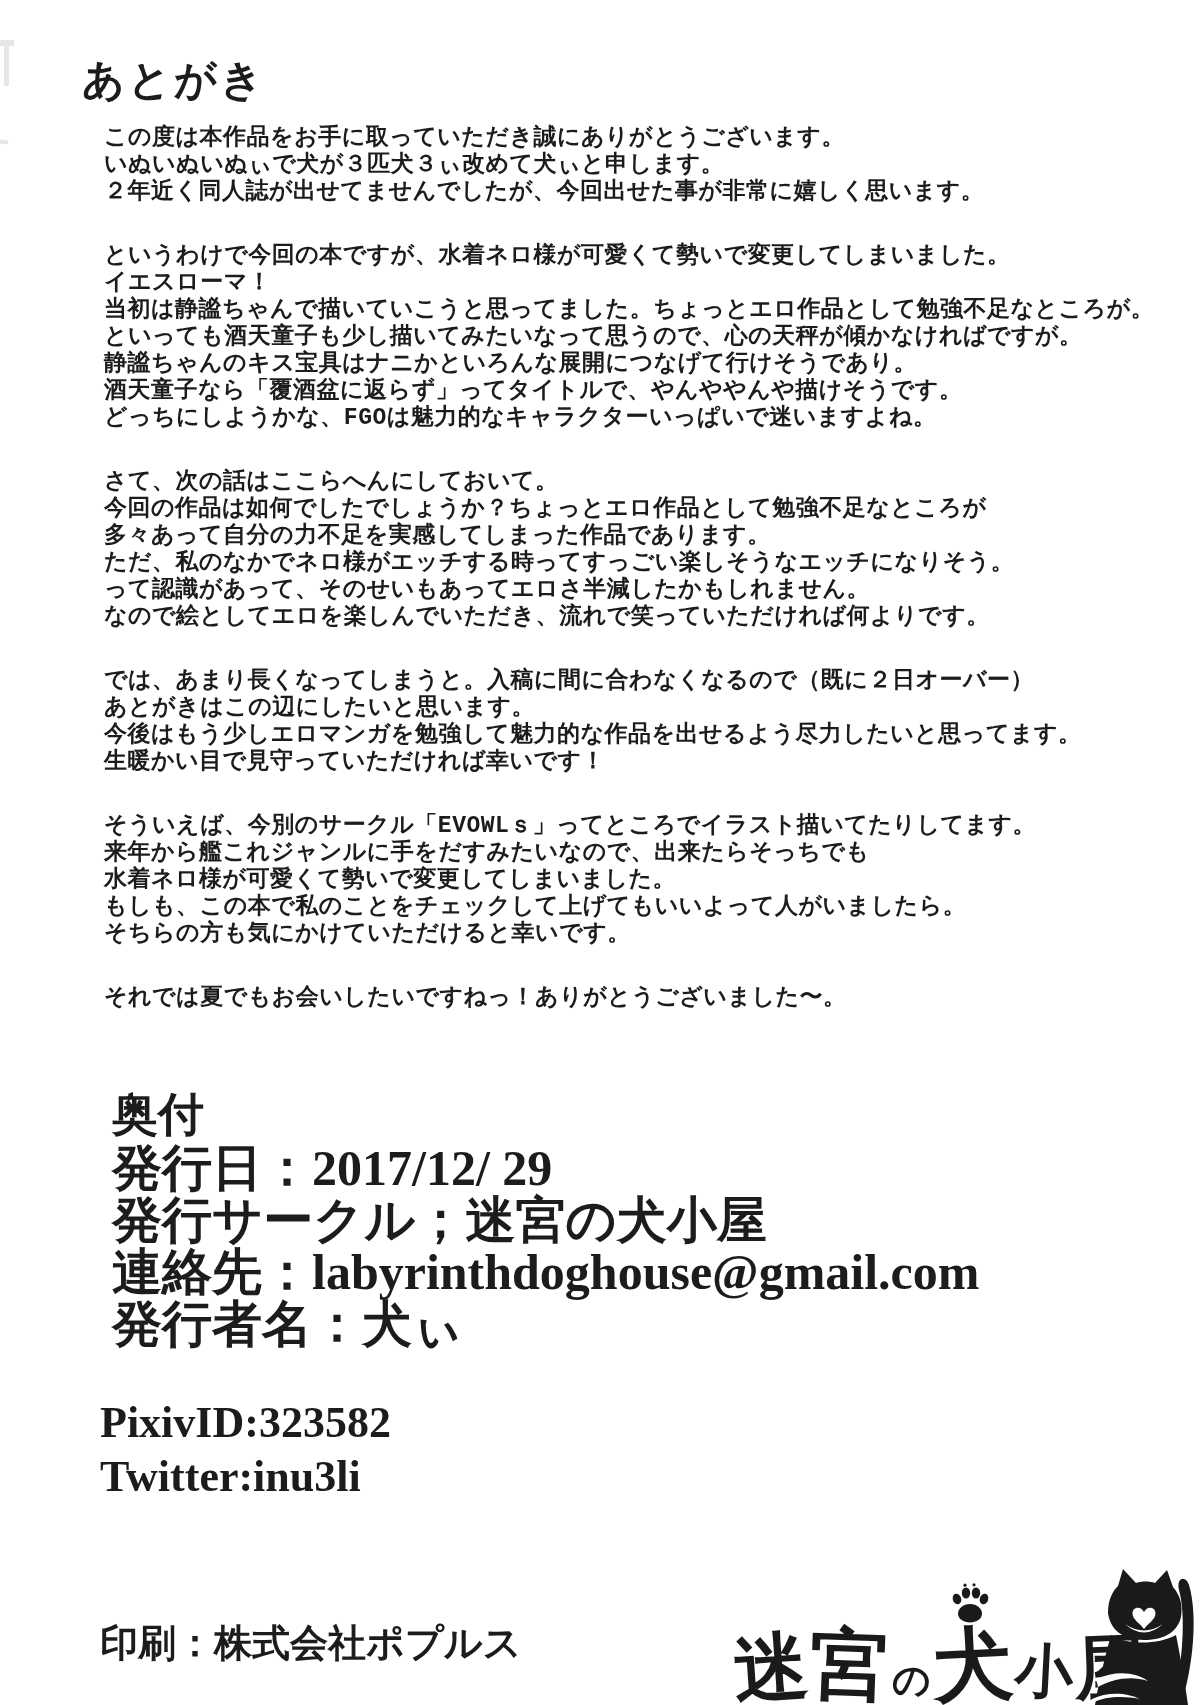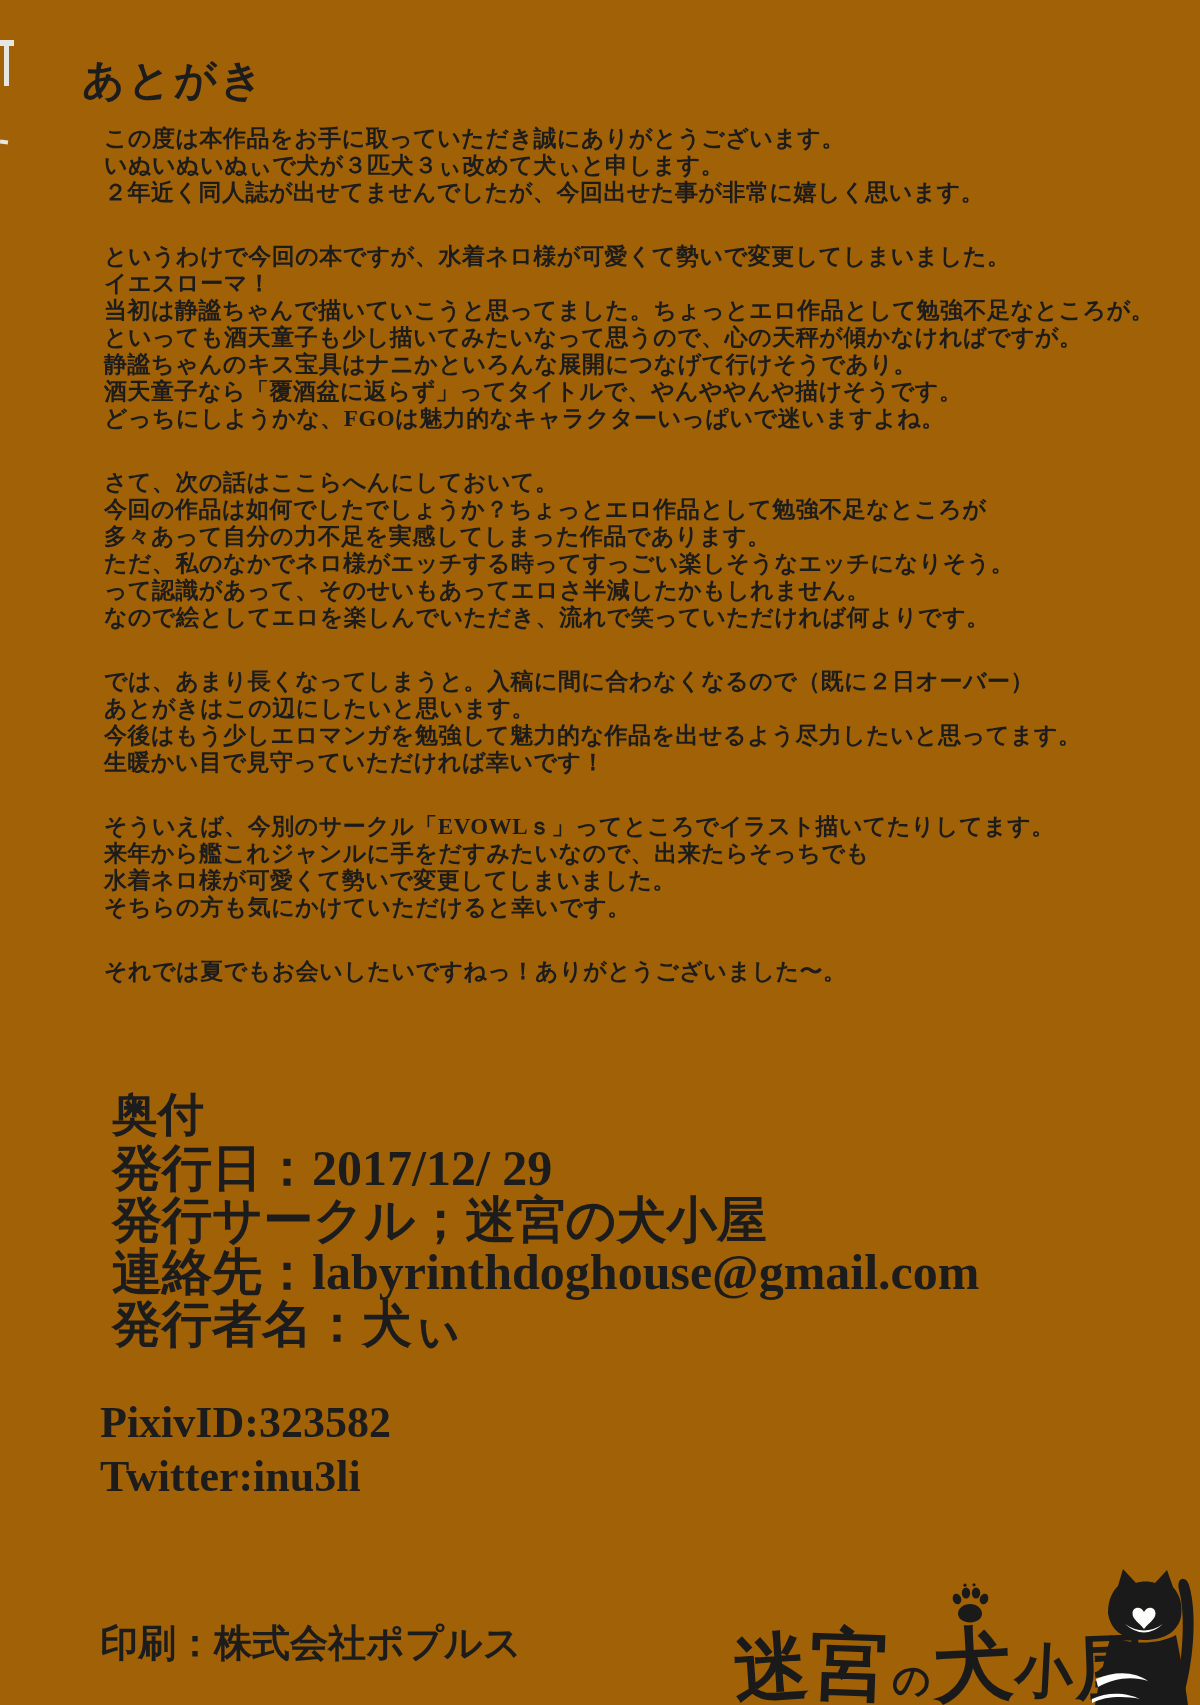--- a/index.html
+++ b/index.html
@@ -1,34 +1,34 @@
 <!DOCTYPE html>
 <html><head>
 <meta charset="utf-8">
 <style>
   html,body{margin:0;padding:0;background:#9a9a9a;}
   .page{
     position:relative;
     width:1200px;height:1705px;
-    background:#a16207;
+    background:#ffffff;
     overflow:hidden;
     font-family:"Liberation Serif","DejaVu Serif",serif;
     color:#1c1c1c;
   }
   
   .artifact{position:absolute;background:#e6e6e2;}
   .a1{left:0;top:40px;width:14px;height:6px;}
   .a2{left:4px;top:46px;width:5px;height:40px;}
   .a3{left:0;top:140px;width:8px;height:4px;transform:rotate(8deg);}
 
   .title{
     position:absolute;left:82px;top:52px;margin:0;
     font-size:42px;font-weight:bold;letter-spacing:3px;
   }
-  .afterword{position:absolute;left:104px;top:125px;right:4px;}
+  .afterword{position:absolute;left:104px;top:125px;right:4px;font-family:Liberation Mono, monospace;}
   .para{margin:0 0 37px 0;}
   .line{
     font-size:23px;line-height:27px;font-weight:bold;
     white-space:nowrap;letter-spacing:0.5px;
   }
 
   .colophon{position:absolute;left:112px;top:1088px;}
   .colophon-heading{font-size:46px;font-weight:bold;line-height:54px;}
   .colophon-line{font-size:50px;font-weight:bold;line-height:52px;white-space:nowrap;}
 
@@ -93,20 +93,21 @@
     <div class="para">
       <div class="line">では、あまり長くなってしまうと。入稿に間に合わなくなるので（既に２日オーバー）</div>
       <div class="line">あとがきはこの辺にしたいと思います。</div>
       <div class="line">今後はもう少しエロマンガを勉強して魅力的な作品を出せるよう尽力したいと思ってます。</div>
       <div class="line">生暖かい目で見守っていただければ幸いです！</div>
     </div>
     <div class="para">
       <div class="line">そういえば、今別のサークル「EVOWLｓ」ってところでイラスト描いてたりしてます。</div>
       <div class="line">来年から艦これジャンルに手をだすみたいなので、出来たらそっちでも</div>
       <div class="line">水着ネロ様が可愛くて勢いで変更してしまいました。</div>
+      <div class="line">もしも、この本で私のことをチェックして上げてもいいよって人がいましたら。</div>
       <div class="line">そちらの方も気にかけていただけると幸いです。</div>
     </div>
     <div class="para">
       <div class="line">それでは夏でもお会いしたいですねっ！ありがとうございました〜。</div>
     </div>
   </div>
 
   <div class="colophon">
     <div class="colophon-heading">奥付</div>
     <div class="colophon-line">発行日：2017/12/ 29</div>

